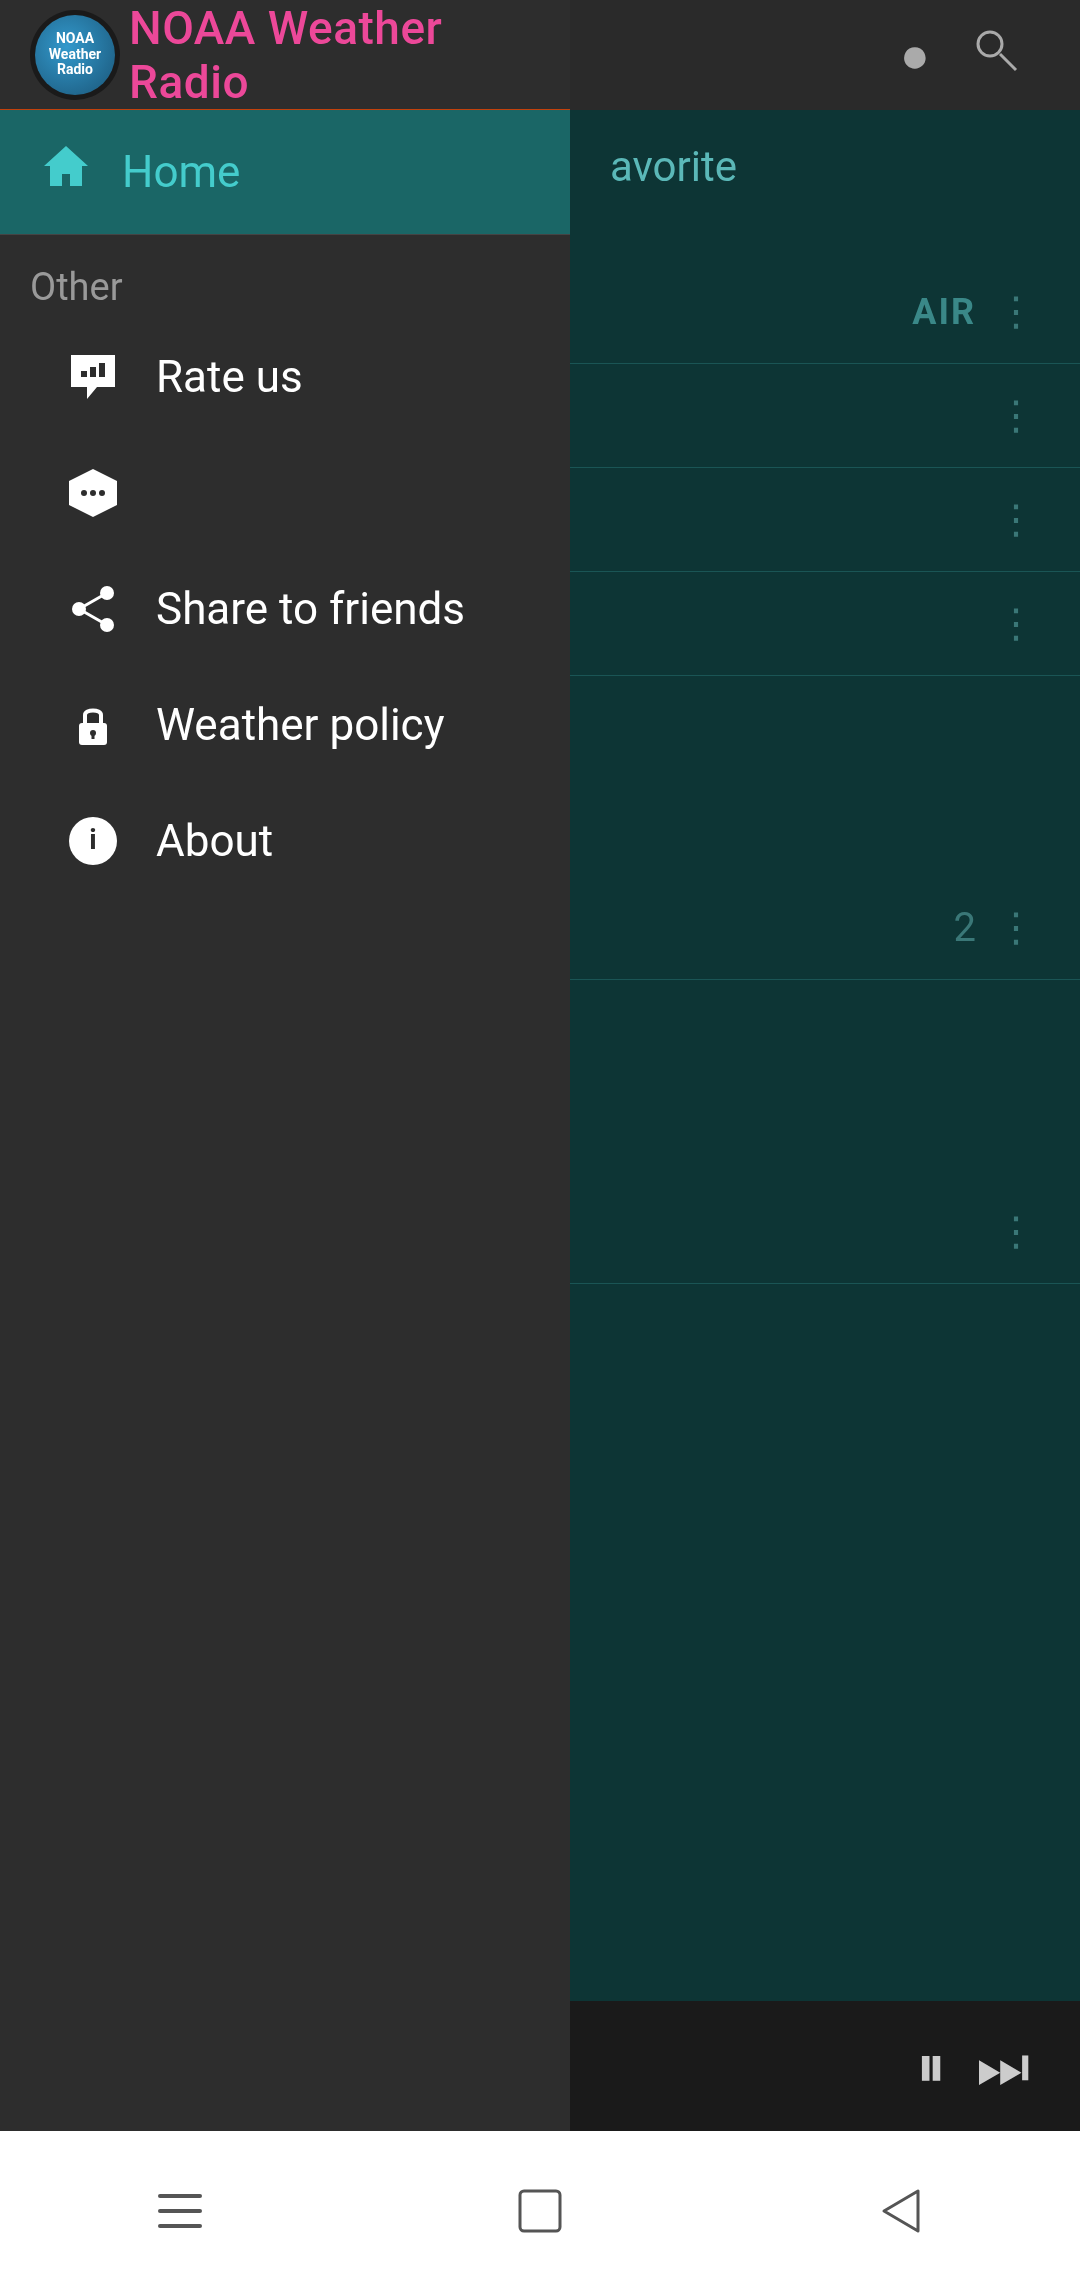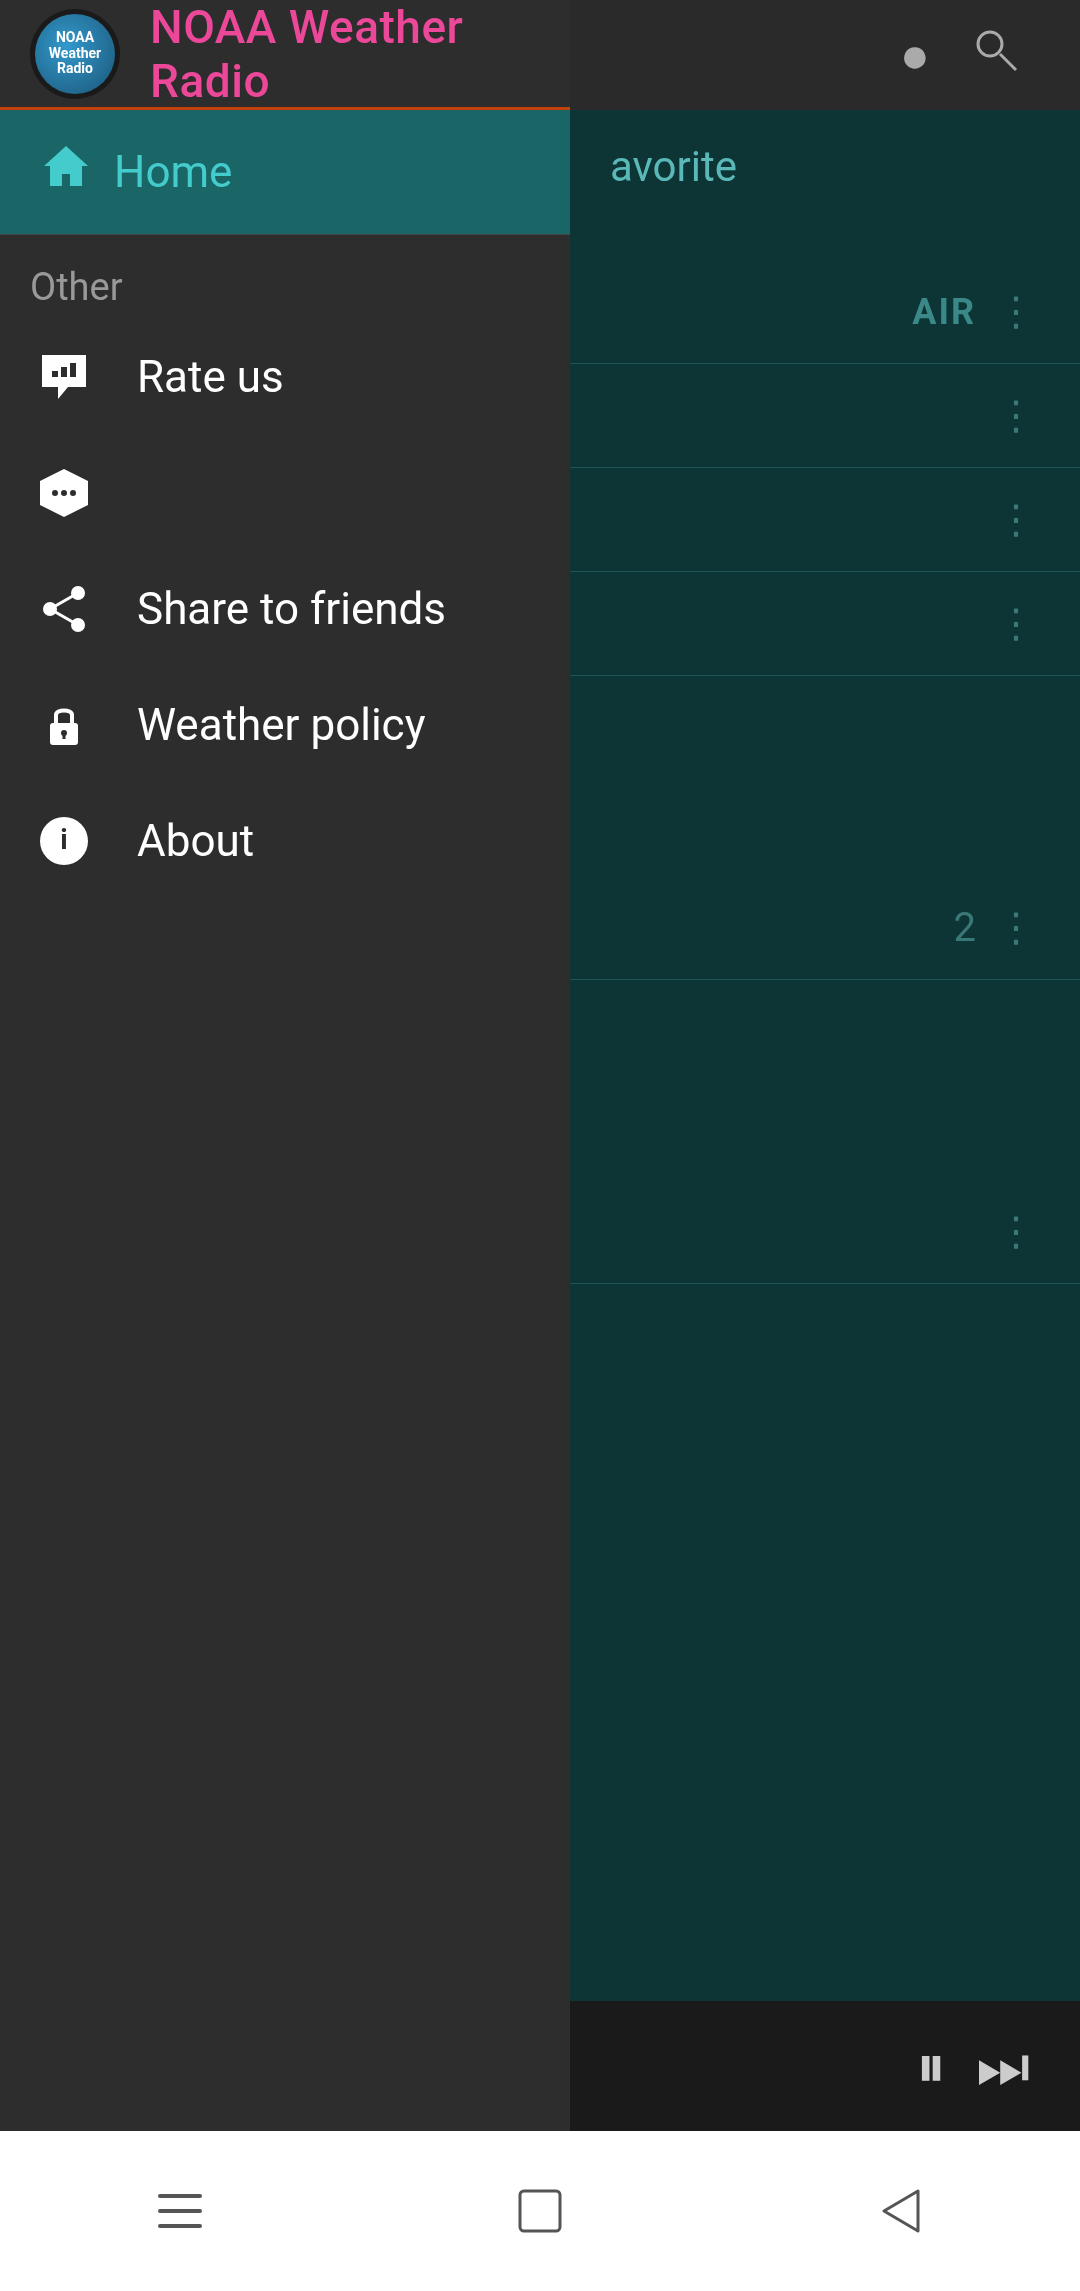--- a/index.html
+++ b/index.html
@@ -102,22 +102,22 @@
       flex-direction: column;
     }
 
     
     .drawer-header {
       background: #2d2d2d;
       height: 110px;
       display: flex;
       align-items: center;
       padding: 0 30px;
-      gap: 30px;
-      border-bottom: 3px solid #c2410c;
+      gap: 9px;
+      border-bottom: 1px solid #c2410c;
     }
 
     .app-logo {
       width: 90px;
       height: 90px;
       border-radius: 50%;
       background: #1a1a1a;
       display: flex;
       align-items: center;
       justify-content: center;
@@ -150,21 +150,21 @@
       font-weight: 500;
       letter-spacing: 0.5px;
     }
 
     
     .drawer-home {
       background: #1a6666;
       display: flex;
       align-items: center;
       padding: 30px 40px;
-      gap: 22px;
+      gap: 30px;
       margin: 0;
     }
 
     .home-icon {
       color: #44cccc;
       font-size: 50px;
     }
 
     .home-label {
       color: #44cccc;
@@ -184,22 +184,22 @@
       color: #999;
       font-size: 38px;
       padding: 30px 40px 10px 30px;
       font-weight: 400;
     }
 
     
     .menu-item {
       display: flex;
       align-items: center;
-      padding: 28px 34px;
-      gap: 43px;
+      padding: 28px 63px;
+      gap: 33px;
       cursor: pointer;
     }
 
     .menu-icon {
       width: 60px;
       height: 60px;
       display: flex;
       align-items: center;
       justify-content: center;
       flex-shrink: 0;

